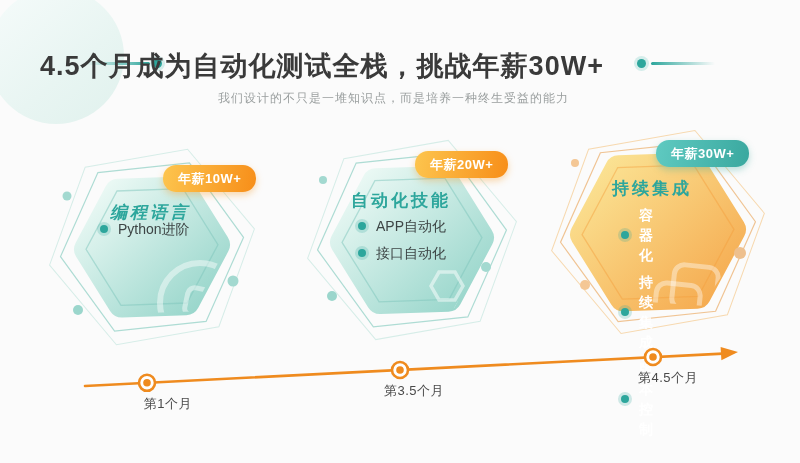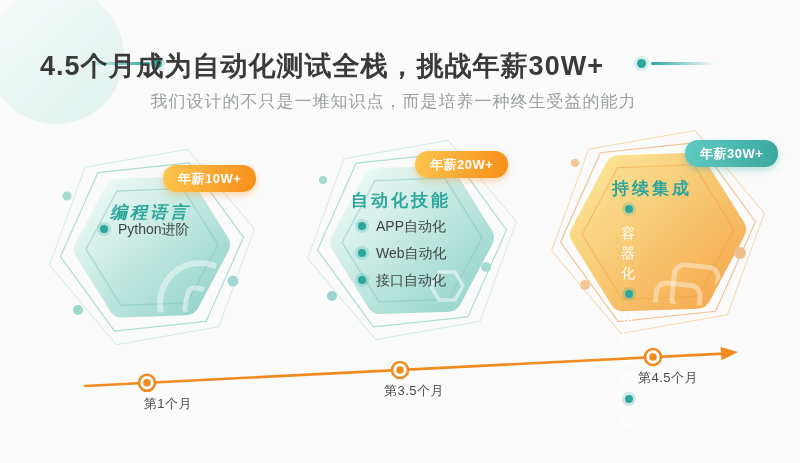--- a/index.html
+++ b/index.html
@@ -24,21 +24,21 @@
   .corner-blob{
     left:-12px;top:-12px;width:136px;height:136px;border-radius:50%;
     background:linear-gradient(140deg,#f5fbfa 5%,#e8f5f2 60%,#e0f1ed 100%);
   }
   .page-title{
     left:0;top:48px;width:644px;text-align:center;
     font-size:27px;font-weight:600;color:var(--title-text);letter-spacing:1px;
   }
   .page-subtitle{
     left:0;top:90px;width:787px;text-align:center;
-    font-size:17px;color:var(--subtitle-text);letter-spacing:1px;
+    font-size:12px;color:var(--subtitle-text);letter-spacing:1px;
   }
   .deco-line{height:3px;border-radius:2px;top:62px;}
   .deco-line.left{left:86px;width:64px;background:linear-gradient(to left,var(--accent-teal),rgba(47,179,169,0));}
   .deco-line.right{left:651px;width:64px;background:linear-gradient(to right,var(--accent-teal),rgba(47,179,169,0));}
   .deco-dot{width:9px;height:9px;border-radius:50%;top:59px;background:var(--accent-teal);
     box-shadow:0 0 0 3px rgba(47,179,169,.18);}
   .deco-dot.left{left:153px;}
   .deco-dot.right{left:637px;}
 
   
@@ -51,21 +51,21 @@
   ul.course-list li{
     display:flex;align-items:center;gap:10px;
     line-height:20px;margin-bottom:7px;
     font-size:14px;color:var(--item-text);
   }
   .bullet{
     flex:0 0 8px;width:8px;height:8px;border-radius:50%;
     background:var(--accent-teal);
     box-shadow:0 0 0 3px rgba(45,166,156,.22);
   }
-  .card3 ul.course-list li{color:#ffffff;font-weight:400;letter-spacing:1px;flex-direction:column;}
+  .card3 ul.course-list li{color:#ffffff;font-weight:700;letter-spacing:1px;}
 
   
   .badge{
     height:27px;line-height:27px;padding:0 15px;border-radius:13px;
     font-size:13px;font-weight:bold;color:#fff;letter-spacing:.5px;white-space:nowrap;
   }
   .badge.orange{background:linear-gradient(100deg,#fdc54e,#f78e19);box-shadow:0 3px 7px rgba(247,150,30,.35);}
   .badge.teal{background:linear-gradient(100deg,#5fcac1,#3aa89f);box-shadow:0 3px 7px rgba(58,168,159,.35);}
 
   
@@ -144,24 +144,20 @@
   </svg>
 </div>
 <div class="abs card-title" style="left:341px;top:189px;">自动化技能</div>
 <ul class="abs course-list" style="left:358px;top:216px;">
   <li>
       <span class="bullet"></span>
       <span>APP自动化</span>
     </li>
   <li>
       <span class="bullet"></span>
-      <span>Web自动化</span>
-    </li>
-  <li>
-      <span class="bullet"></span>
       <span>接口自动化</span>
     </li>
 </ul>
 <div class="abs badge orange" style="left:415px;top:151px;">年薪20W+</div>
 
 <div class="abs card3-svgwrap" style="left:545px;top:118px;width:255px;height:235px;">
   <svg class="card-svg" width="255" height="235" viewBox="0 0 255 235">
     <defs>
       <linearGradient id="orangeGrad3" x1="0" y1="0" x2="1" y2="1">
         <stop offset="0" stop-color="#fbe596"></stop>
@@ -194,21 +190,21 @@
     <li>
         <span class="bullet"></span>
         <span>持续集成</span>
       </li>
     <li>
         <span class="bullet"></span>
         <span>版本控制</span>
       </li>
   </ul>
 </div>
-<div class="abs badge teal" style="left:685px;top:140px;">年薪30W+</div>
+<div class="abs badge teal" style="left:656px;top:140px;">年薪30W+</div>
 
 <svg class="abs" style="left:0;top:330px;" width="800" height="95" viewBox="0 0 800 95">
   <line x1="85" y1="56" x2="723" y2="23.6" stroke="var(--accent-orange)" stroke-width="2.6" stroke-linecap="round"></line>
   <polygon points="738,22.1 721.4,30.3 720.6,16.9" fill="var(--accent-orange)"></polygon>
   <g>
     <circle cx="147" cy="52.8" r="8" fill="#ffffff" stroke="var(--accent-orange)" stroke-width="2.6"></circle>
     <circle cx="147" cy="52.8" r="3.8" fill="var(--accent-orange)"></circle>
   </g>
   <g>
     <circle cx="400" cy="40" r="8" fill="#ffffff" stroke="var(--accent-orange)" stroke-width="2.6"></circle>

